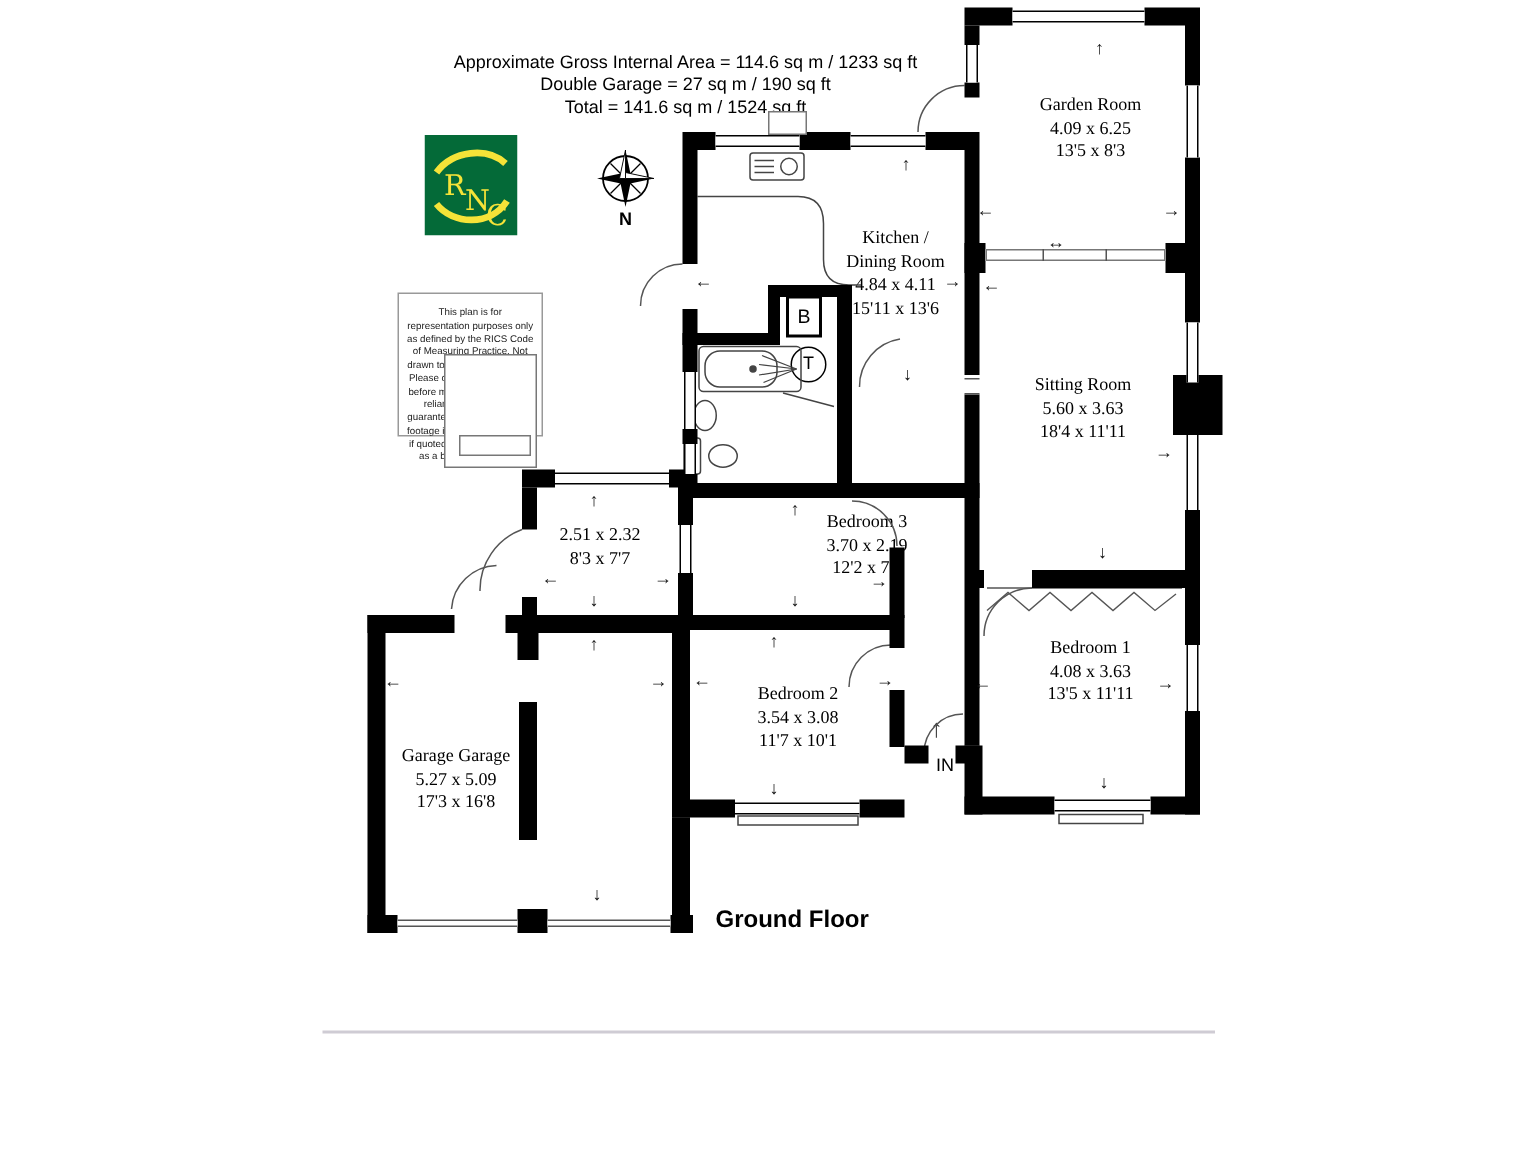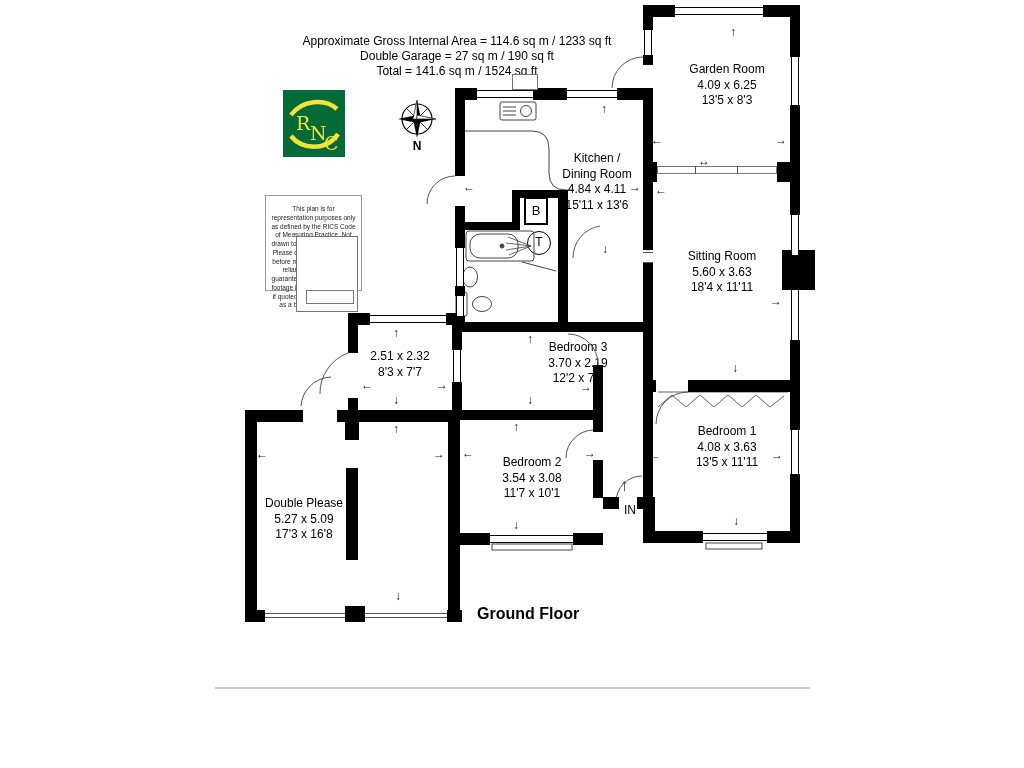--- a/index.html
+++ b/index.html
@@ -7,21 +7,21 @@
        font-family:"Liberation Sans",sans-serif;color:#000;}
   #stage{position:absolute;inset:0;}
   .w{position:absolute;background:#000;}
   .win-h{position:absolute;background:#fff;border-top:1.5px solid #000;border-bottom:1.5px solid #000;box-sizing:border-box;}
   .win-v{position:absolute;background:#fff;border-left:1.5px solid #000;border-right:1.5px solid #000;box-sizing:border-box;}
   .gdoor{position:absolute;background:#fff;border-top:1px solid #555;border-bottom:1px solid #555;box-sizing:border-box;}
   .outline{position:absolute;border:1px solid #777;background:#fff;box-sizing:border-box;}
   .tl{position:absolute;background:#555;}
   .dim{position:absolute;font-size:12px;line-height:1;color:#111;}
   .room-label{position:absolute;text-align:center;font-size:12px;line-height:1.3;color:#000;}
-  .room-label span{display:block;}
+  .room-label span{display:block;font-family:Liberation Serif, serif;}
   #title{position:absolute;left:0;top:1px;width:890px;text-align:center;font-size:21px;font-weight:bold;}
   .area-line{position:absolute;left:0;width:894px;text-align:center;font-size:12px;margin-left:10px;}
   #disclaimer{position:absolute;left:265px;top:195px;width:97px;height:96px;border:1px solid #999;
               font-size:6.5px;line-height:1.35;text-align:center;color:#222;box-sizing:border-box;
               padding:9px 5px 0 5px;}
   #ground-floor{position:absolute;left:477px;top:605px;font-size:16px;font-weight:bold;}
   #compass-n{position:absolute;left:407px;top:139px;width:20px;text-align:center;font-size:12px;font-weight:bold;}
   #in-label{position:absolute;left:612px;top:503px;width:36px;text-align:center;font-size:12px;}
   #in-arrow{position:absolute;left:620px;top:477px;font-size:17px;line-height:1;color:#333;}
   #b-box{position:absolute;left:524px;top:197px;width:24px;height:28px;border:2px solid #000;box-sizing:border-box;
@@ -95,21 +95,21 @@
     <span>Bedroom 3</span>
     <span>3.70 x 2.19</span>
     <span>12'2 x 7'2</span>
   </div>
   <div class="room-label" style="left:330px;top:349px;width:140px">
     <span></span>
     <span>2.51 x 2.32</span>
     <span>8'3 x 7'7</span>
   </div>
   <div class="room-label" style="left:234px;top:496px;width:140px">
-    <span>Double Please</span>
+    <span>Garage Garage</span>
     <span>5.27 x 5.09</span>
     <span>17'3 x 16'8</span>
   </div>
 
   <div id="in-arrow">↑</div>
   <div id="in-label">IN</div>
 
   <div id="ground-floor">Ground Floor</div>
   <div id="bottom-rule"></div>
 

